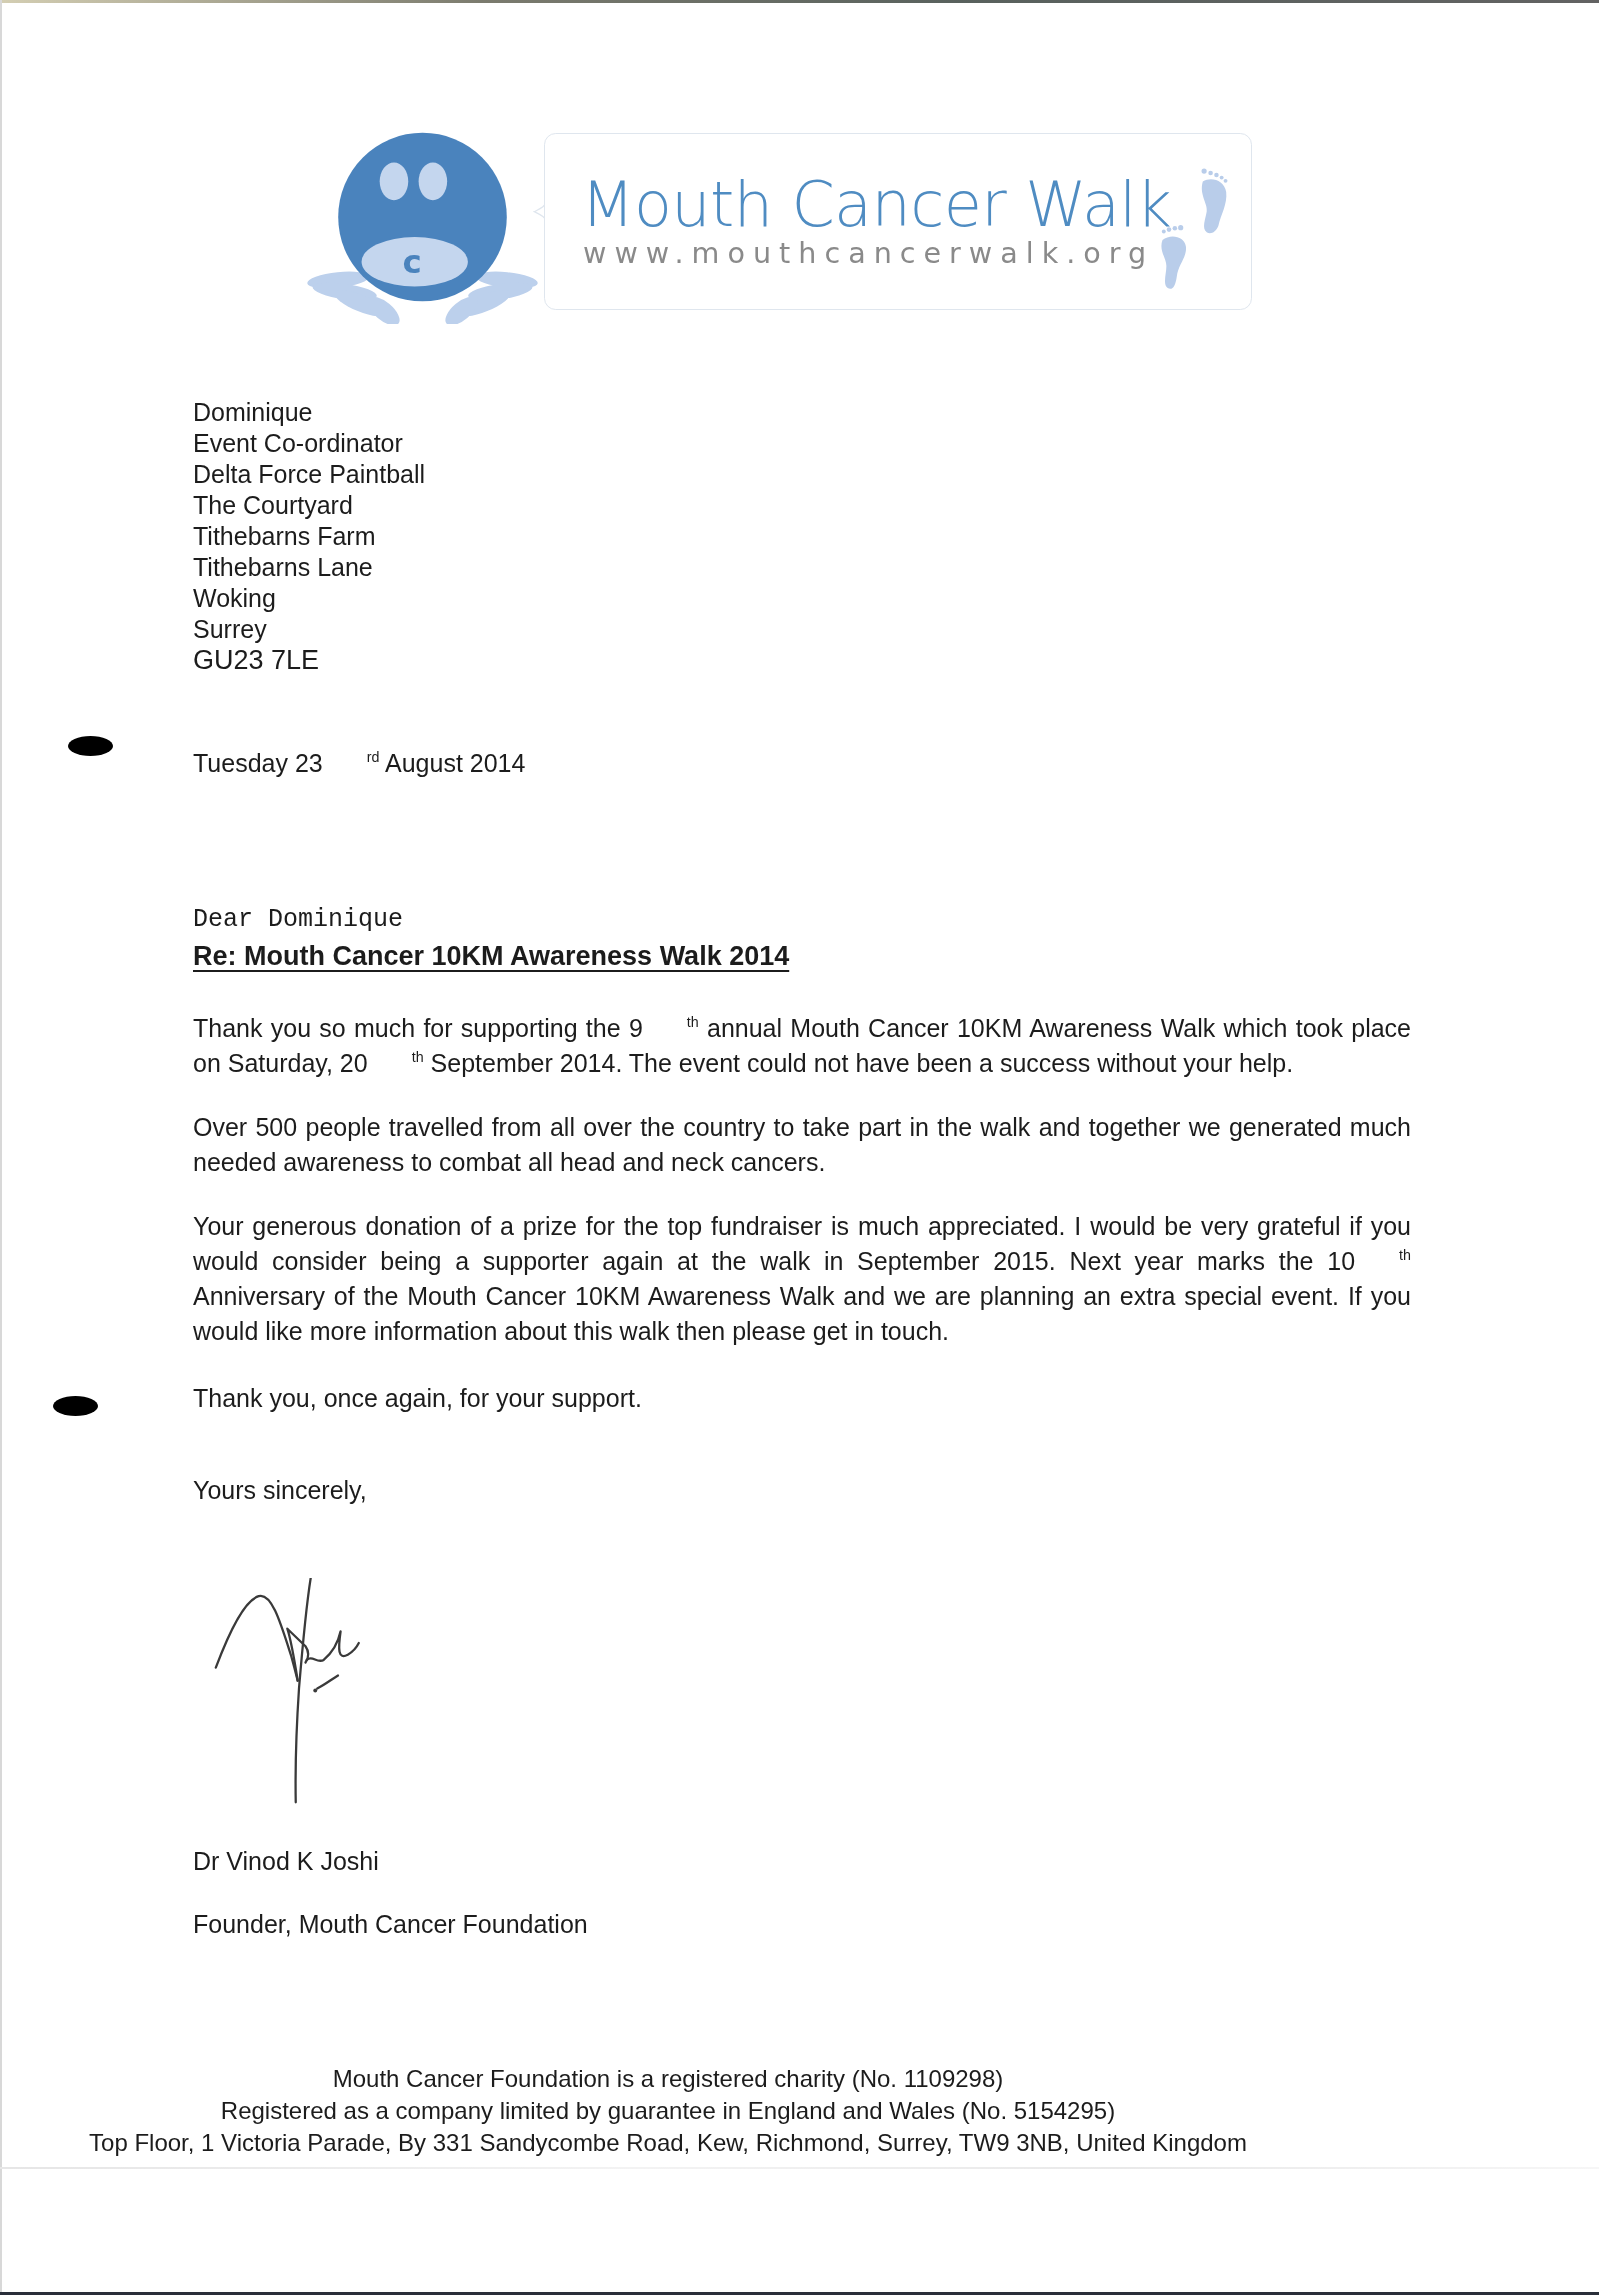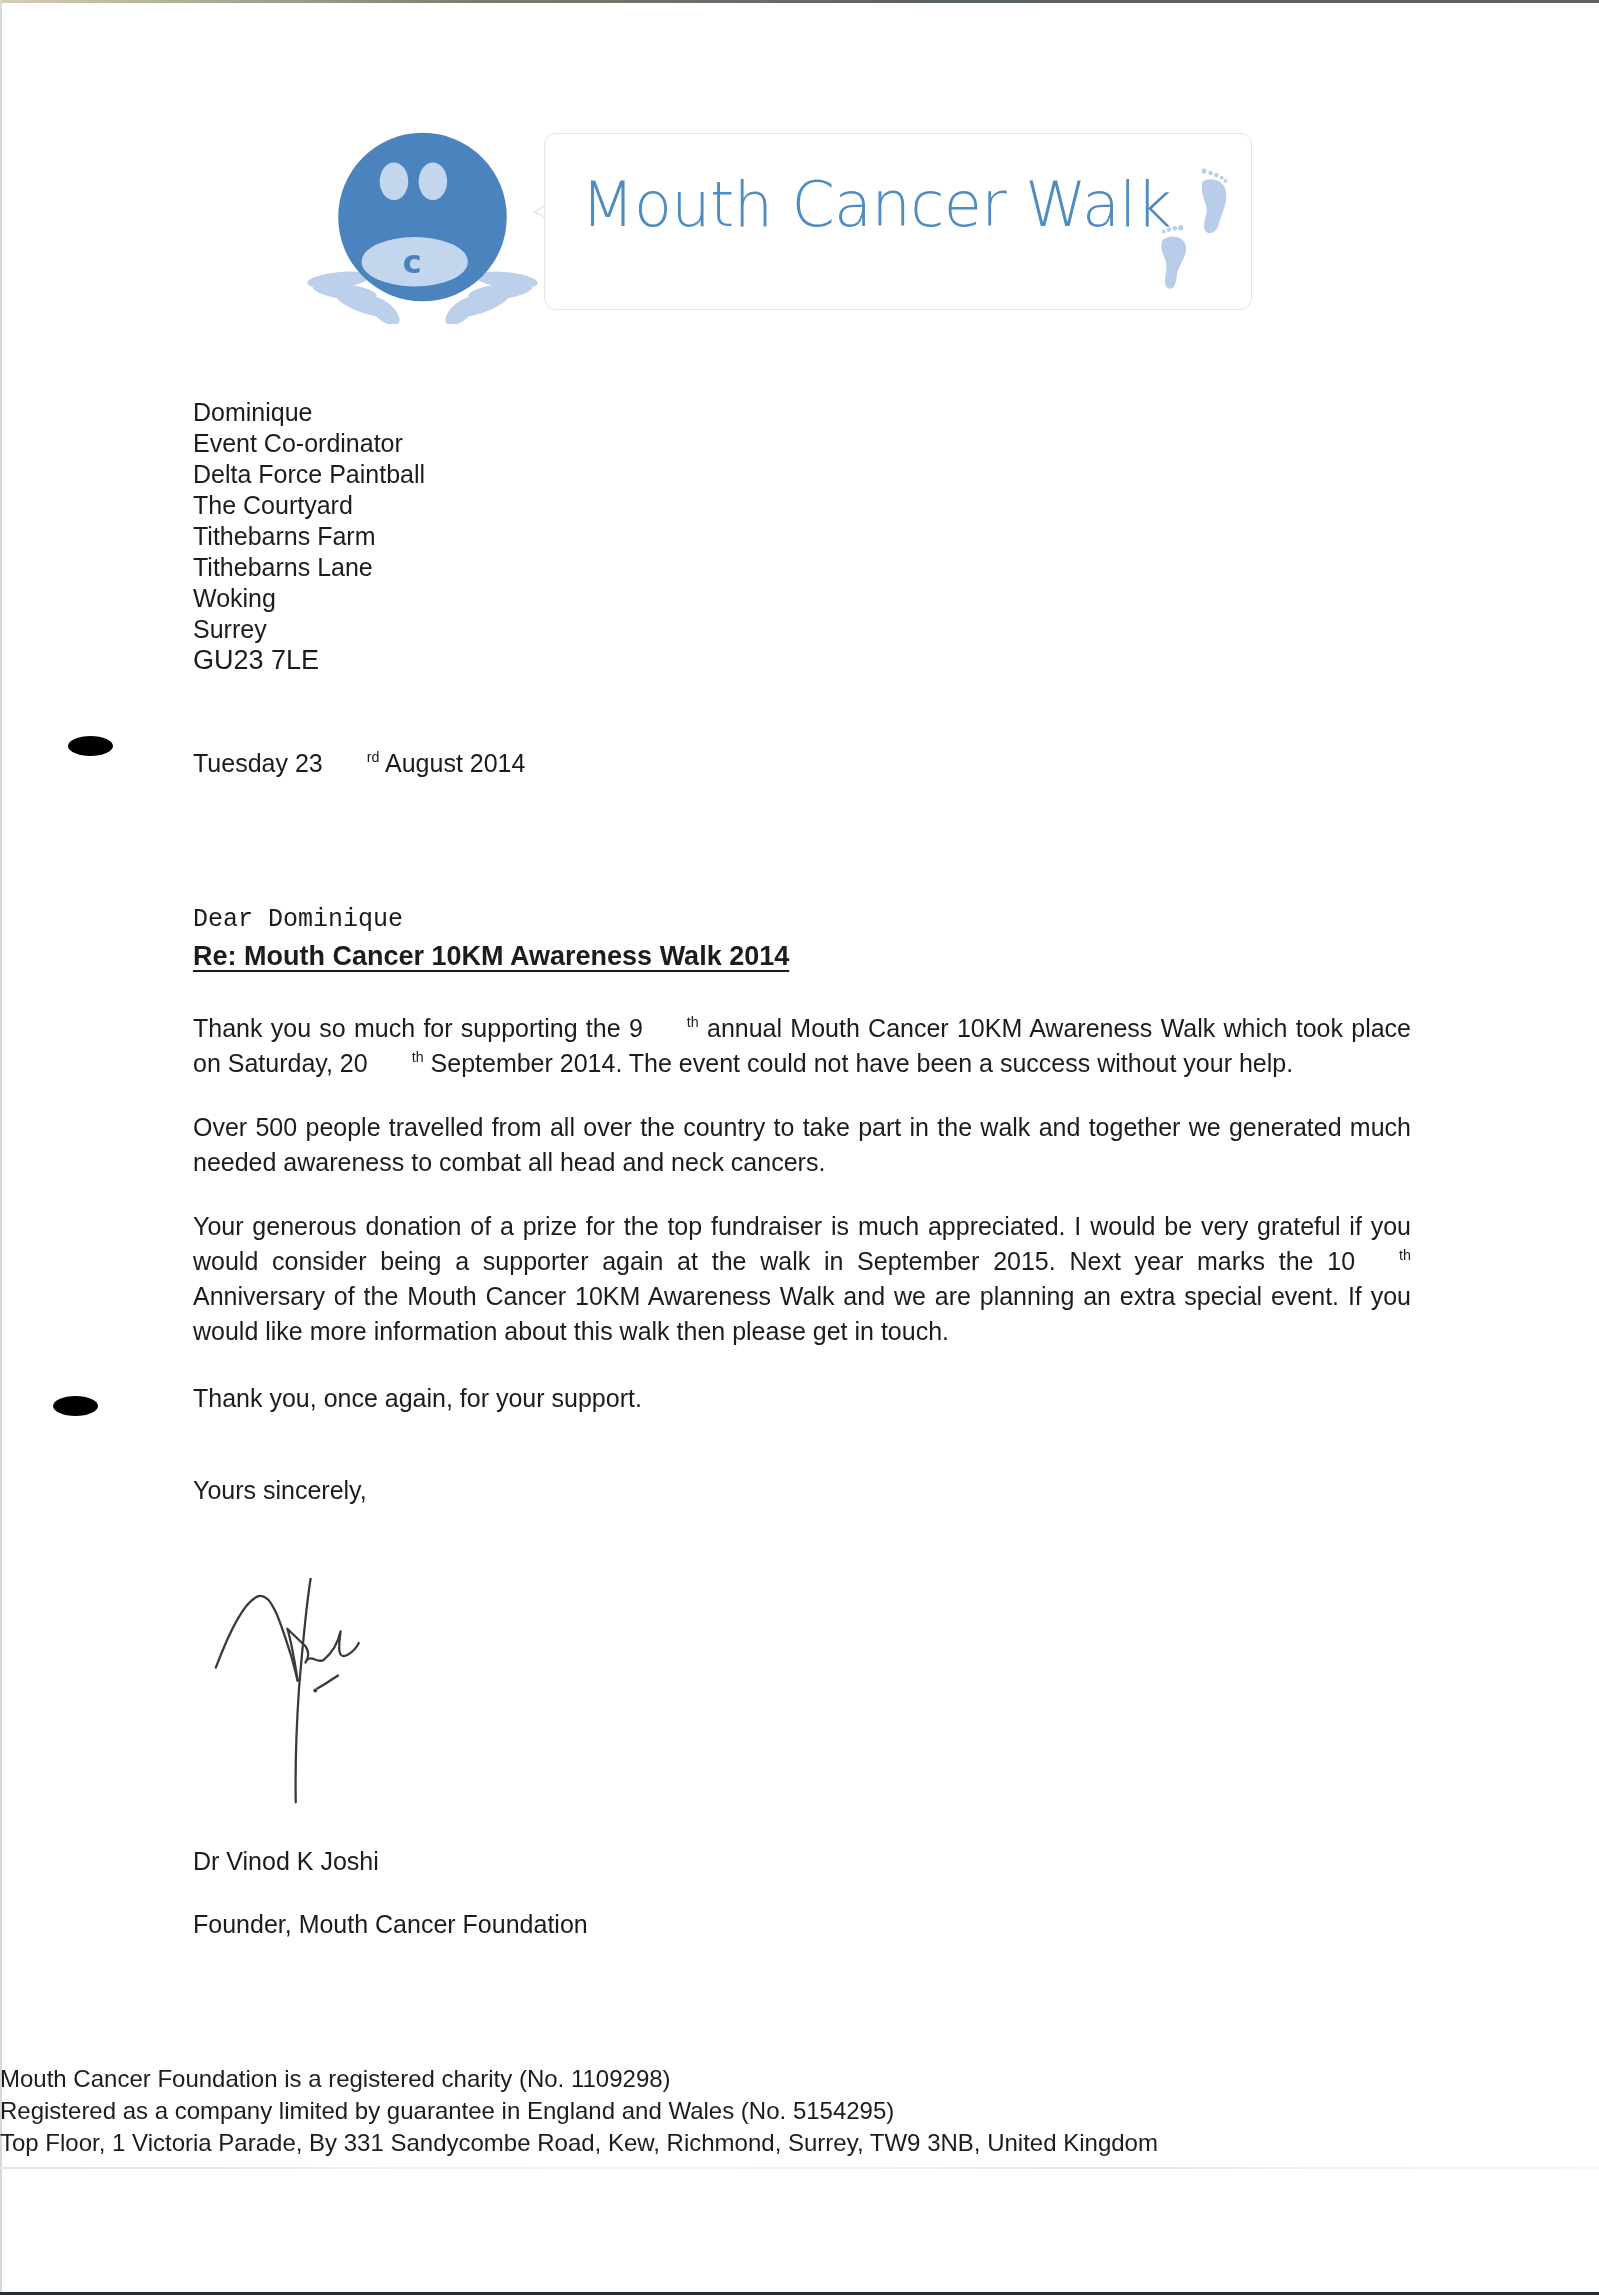--- a/index.html
+++ b/index.html
@@ -35,21 +35,21 @@
     sup { font-size: 14.3px; line-height: 0; vertical-align: 10.4px; padding-left: 44px; }
 
     .heading { position: absolute; left: 193px; top: 941px; font-size: 27px; font-weight: bold;
       text-decoration: underline; text-underline-offset: 5.2px; text-decoration-thickness: 1.9px; white-space: nowrap; }
 
     .para { position: absolute; left: 193px; width: 1218px; font-size: 25px; line-height: 35px;
       text-align: justify; text-align-last: left; margin: 0; }
 
     .signature { position: absolute; left: 208px; top: 1578px; width: 169px; height: 247px; }
 
-    .footer { position: absolute; left: 0; top: 2063px; width: 1336px; text-align: left;
+    .footer { position: absolute; left: 0; top: 2063px; width: 1336px; text-align: center;
       font-size: 24px; line-height: 32px; }
     .footer .fline { display: block; }
   </style>
 </head>
 <body>
 
 <div class="scan-edge-top"></div>
 <div class="scan-edge-left"></div>
 <div class="scan-edge-bottom"></div>
 <div class="fold-line"></div>
@@ -75,20 +75,21 @@
     <ellipse cx="206" cy="90" rx="22" ry="29" fill="#c4d6ee"></ellipse>
     <ellipse cx="178" cy="214" rx="82" ry="38" fill="#c4d6ee"></ellipse>
     <text x="174" y="232" font-size="50" font-weight="bold" fill="#4a83bd" text-anchor="middle" font-family="DejaVu Sans, sans-serif">c</text>
   </svg>
 
   <svg class="bubble-tail" viewBox="0 0 24 36" xmlns="http://www.w3.org/2000/svg">
     <path d="M22 0 C20 10 10 14 2 18 C10 22 20 26 22 36" fill="#fff" stroke="#dfe6ee" stroke-width="2"></path>
   </svg>
   <div class="bubble"></div>
   <div class="brand-title">Mouth Cancer Walk</div>
+  <div class="brand-url">www.mouthcancerwalk.org</div>
 
   <svg class="footprints" viewBox="0 0 200 240" xmlns="http://www.w3.org/2000/svg">
     <g fill="#b9cdea">
       <path d="M112 50 C125 42 145 48 148 66 C150 85 140 100 136 118 C132 128 124 132 118 128 C110 122 116 108 118 96 C120 84 106 70 112 50 Z"></path>
       <circle cx="114" cy="34" r="4"></circle>
         <circle cx="124" cy="37" r="3.5"></circle>
         <circle cx="133" cy="40" r="3.5"></circle>
         <circle cx="141" cy="44" r="3"></circle>
         <circle cx="147" cy="49" r="3"></circle>
       <path d="M50 140 C62 130 84 134 86 150 C88 166 74 178 72 196 C70 210 66 218 58 214 C50 208 56 192 56 180 C56 168 44 156 50 140 Z"></path>

